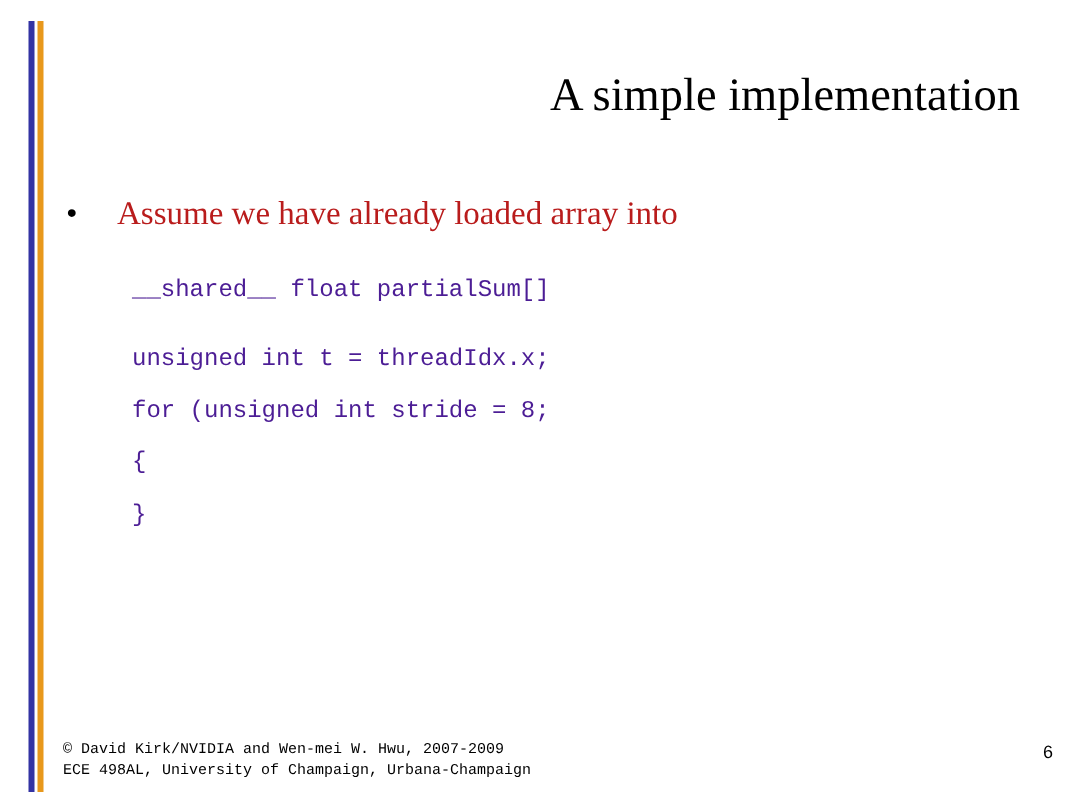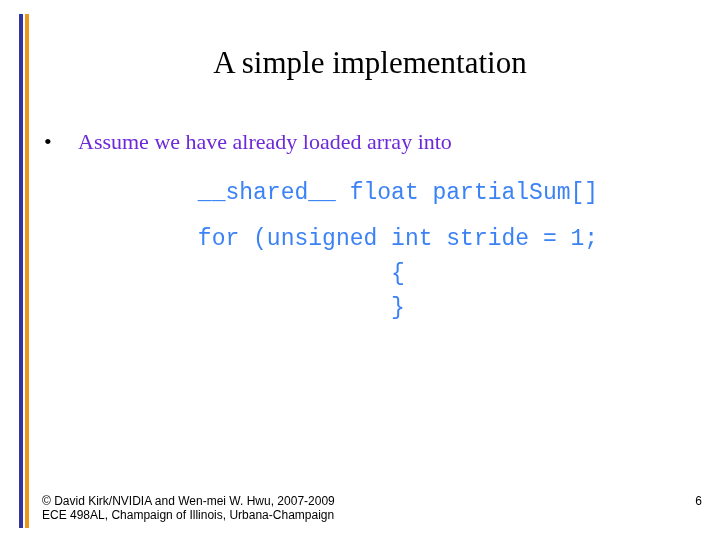--- a/index.html
+++ b/index.html
@@ -34,21 +34,21 @@
     left: 25px;
     width: 4px;
     background: #e8981c;
   }
   
   .title {
     position: absolute;
     top: 44px;
     left: 60px;
     width: 620px;
-    text-align: center;
+    text-align: right;
     font-family: "Liberation Serif", serif;
     font-size: 31px;
     line-height: 38px;
     color: #000000;
     white-space: nowrap;
   }
   
   .bullet-row {
     position: absolute;
     top: 128px;
@@ -61,49 +61,48 @@
     font-size: 22px;
     line-height: 28px;
     color: #000000;
     width: 34px;
     display: inline-block;
   }
   .bullet-text {
     font-family: "Liberation Serif", serif;
     font-size: 22px;
     line-height: 28px;
-    color: #6d28d9;
+    color: #b91c1c;
     white-space: nowrap;
   }
   
   .code-block {
     position: absolute;
     top: 164px;
     left: 88px;
     width: 620px;
   }
   .code-line {
     font-family: "Liberation Mono", monospace;
-    font-size: 23px;
+    font-size: 16px;
     line-height: 34.6px;
-    color: #3b82f6;
+    color: #4c1d95;
     white-space: pre;
     letter-spacing: 0px;
-    text-align: center;
   }
   .code-line.gap {
     line-height: 58px;
   }
   
   .footer {
     position: absolute;
     left: 42px;
     top: 494px;
-    font-family: Liberation Sans, sans-serif;
-    font-size: 12px;
+    font-family: Liberation Mono, monospace;
+    font-size: 10px;
     line-height: 14px;
     color: #000000;
     white-space: nowrap;
   }
   .page-number {
     position: absolute;
     right: 18px;
     top: 494px;
     font-family: "Liberation Sans", sans-serif;
     font-size: 12px;
@@ -123,25 +122,26 @@
 
   <div class="title">A simple implementation</div>
 
   <div class="bullet-row">
     <span class="bullet-mark">•</span>
     <span class="bullet-text">Assume we have already loaded array into</span>
   </div>
 
   <div class="code-block">
     <div class="code-line gap">__shared__ float partialSum[]</div>
-    <div class="code-line">for (unsigned int stride = 1;</div>
+    <div class="code-line">unsigned int t = threadIdx.x;</div>
+    <div class="code-line">for (unsigned int stride = 8;</div>
     <div class="code-line">{</div>
     <div class="code-line">}</div>
   </div>
 
   <div class="footer">
     <div>© David Kirk/NVIDIA and Wen-mei W. Hwu, 2007-2009</div>
-    <div>ECE 498AL, Champaign of Illinois, Urbana-Champaign</div>
+    <div>ECE 498AL, University of Champaign, Urbana-Champaign</div>
   </div>
 
   <div class="page-number">6</div>
 
 </div>
 
 </body></html>

